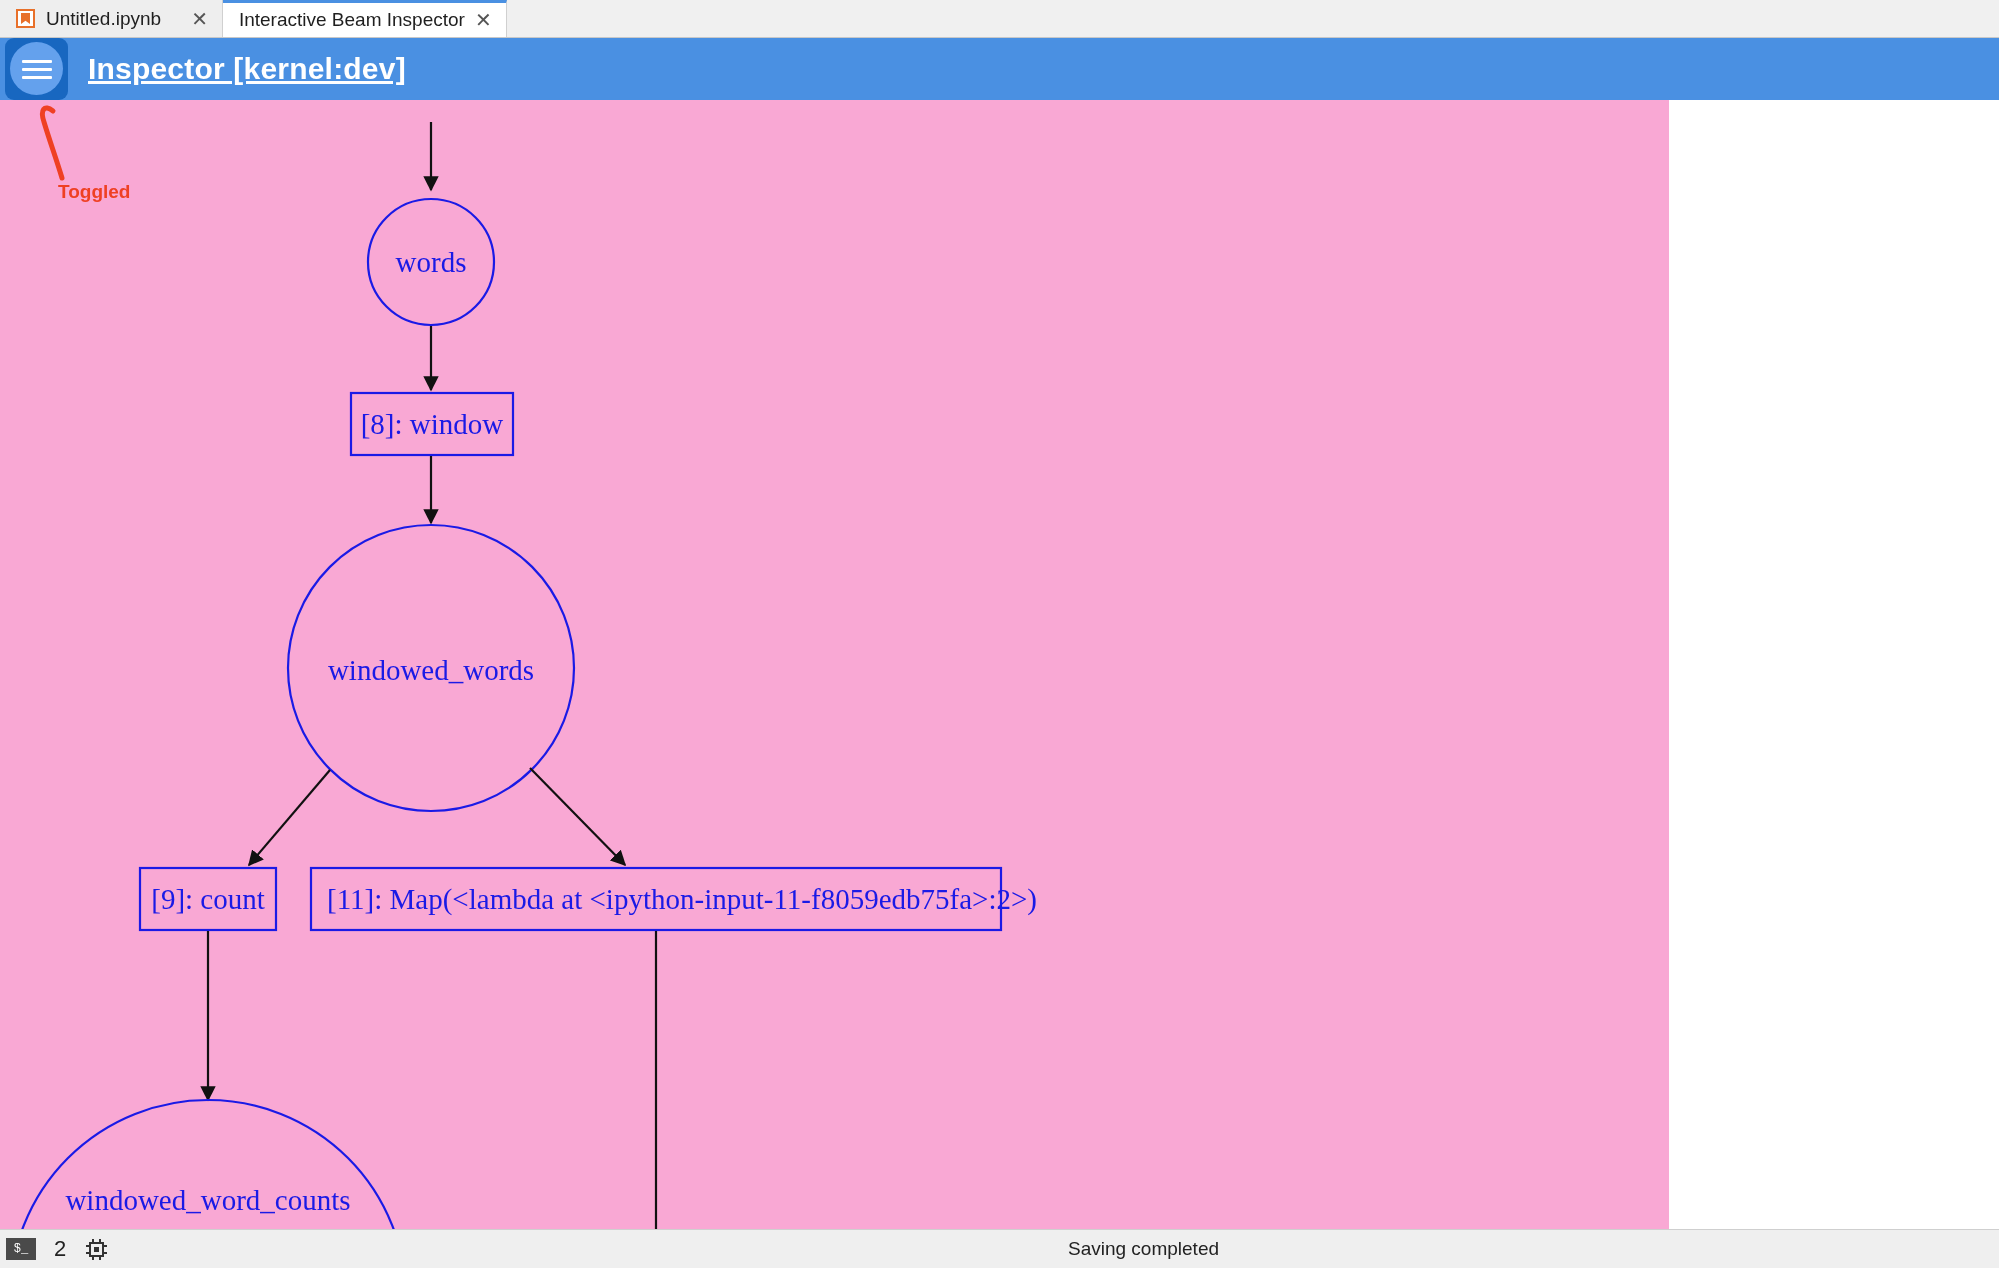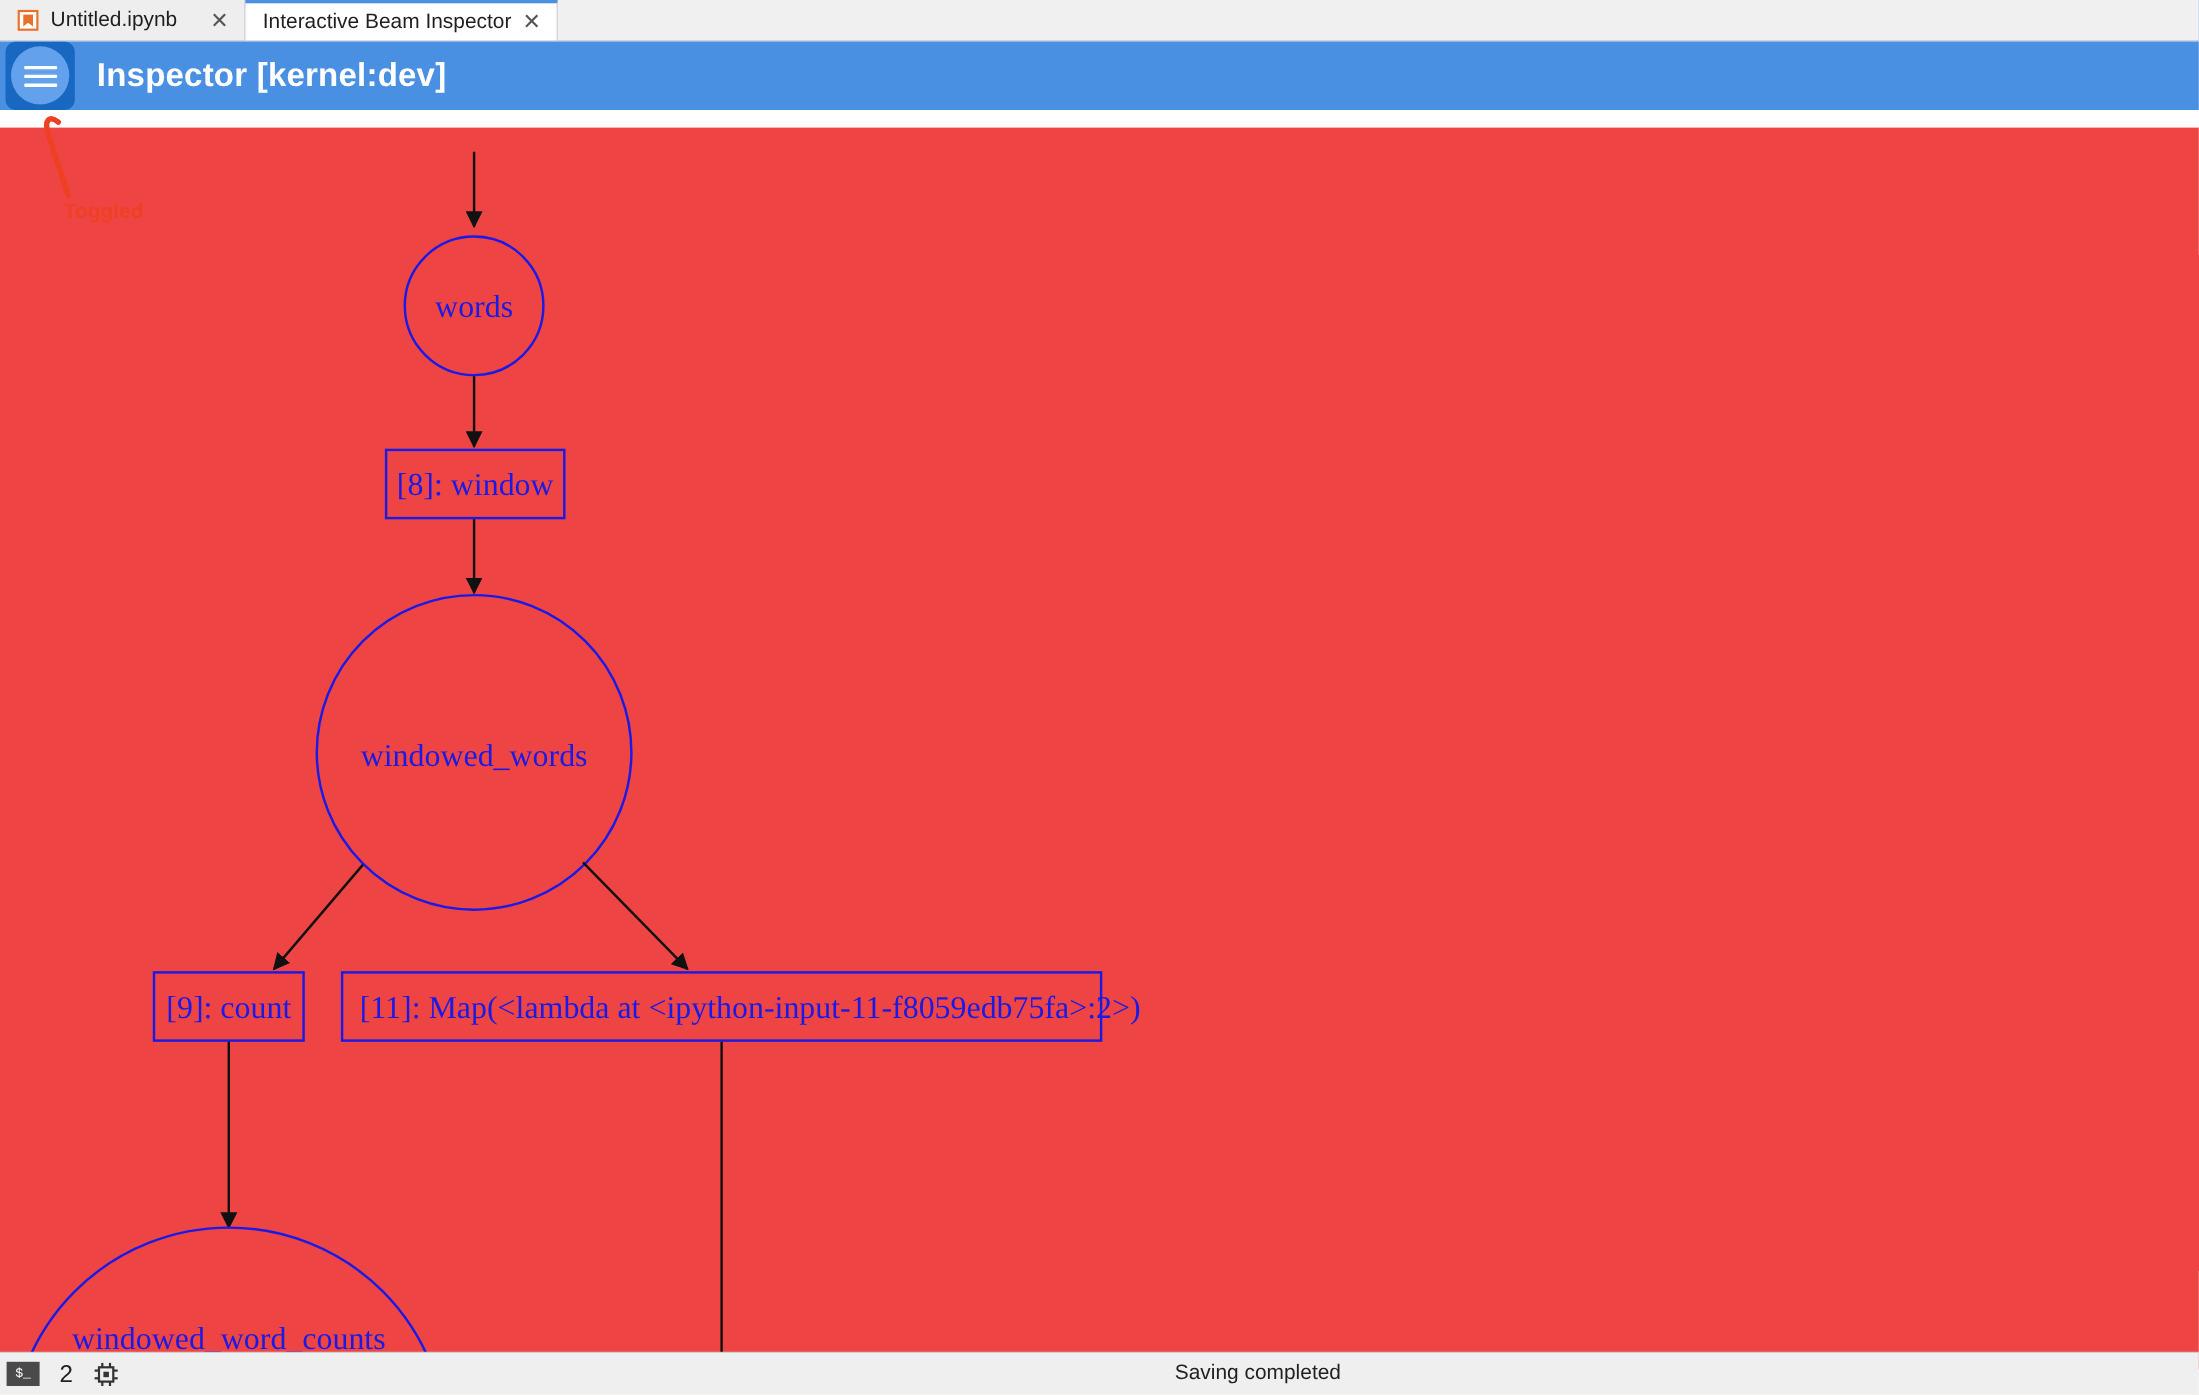--- a/index.html
+++ b/index.html
@@ -117,31 +117,31 @@
     margin: 5px 0;
     border-radius: 1px;
   }
   .header-title {
     margin-left: 20px;
     color: #ffffff;
     font-size: 30px;
     font-weight: bold;
     letter-spacing: 0.2px;
     white-space: nowrap;
+    text-decoration: underline;
   }
 
   
   .canvas {
     position: absolute;
     left: 0; top: 100px;
-    width: 1999px;
+    width: 1669px;
     height: 1129px;
-    background: #ef4444;
+    background: #f9a8d4;
     overflow: hidden;
-    margin-top: 16px;
   }
   .canvas svg { display: block; }
 
   .node-label {
     font-family: "Liberation Serif", serif;
     fill: #1a1ae6;
   }
   .node-shape {
     fill: none;
     stroke: #1a1ae6;

